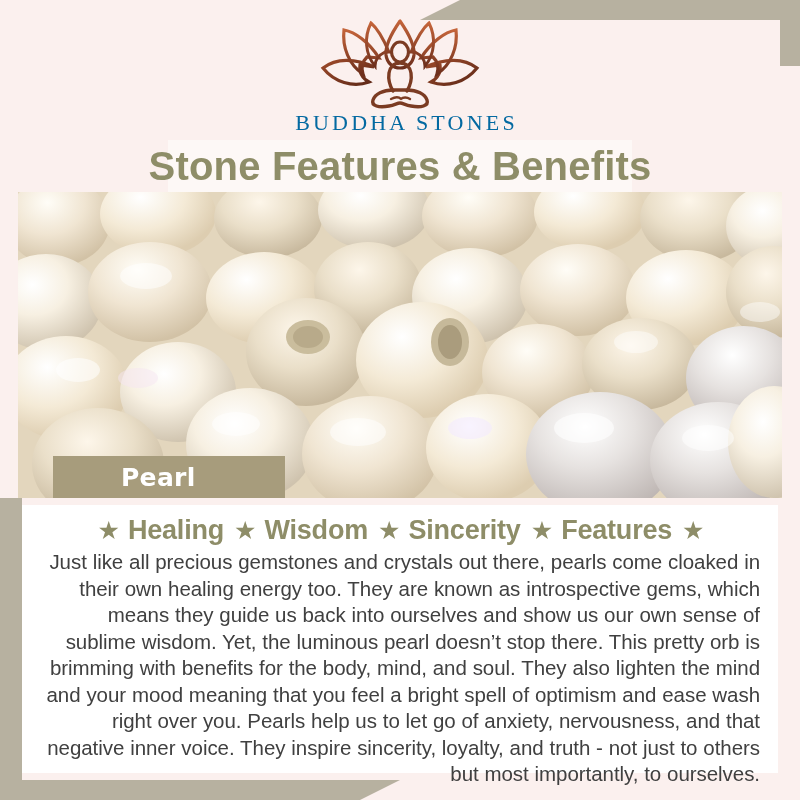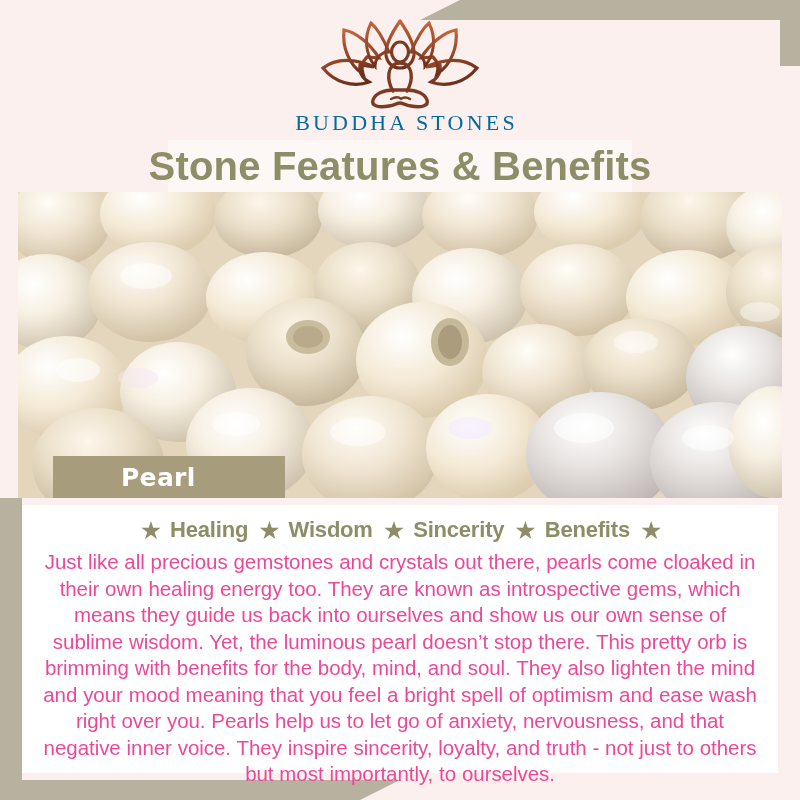--- a/index.html
+++ b/index.html
@@ -177,32 +177,32 @@
   }
   .benefit-star {
     color: #8e8d68;
     font-size: 25px;
     line-height: 1;
     margin: 0 8px 0 10px;
     display: inline-block;
   }
   .benefit-label {
     color: #8e8d68;
-    font-size: 22px;
+    font-size: 27px;
     font-weight: bold;
     font-family: "Liberation Sans Narrow", "Liberation Sans", sans-serif;
     letter-spacing: -0.2px;
   }
 
   .body-text {
     font-family: "Liberation Sans Narrow", "Liberation Sans", sans-serif;
     font-size: 20.5px;
     line-height: 26.5px;
-    color: #ec4899;
-    text-align: center;
+    color: #404040;
+    text-align: right;
     padding: 0 4px;
     letter-spacing: -0.05px;
     word-spacing: 0.2px;
   }
 </style>
 </head>
 <body>
 
 <div id="poster">
 
@@ -358,21 +358,21 @@
       <span class="benefit">
         <span class="benefit-star">★</span>
         <span class="benefit-label">Wisdom</span>
       </span>
       <span class="benefit">
         <span class="benefit-star">★</span>
         <span class="benefit-label">Sincerity</span>
       </span>
       <span class="benefit">
         <span class="benefit-star">★</span>
-        <span class="benefit-label">Benefits</span>
+        <span class="benefit-label">Features</span>
       </span>
       <span class="benefit">
         <span class="benefit-star">★</span>
       </span>
     </div>
 
     <div class="body-text">Just like all precious gemstones and crystals out there, pearls come cloaked in their own healing energy too. They are known as introspective gems, which means they guide us back into ourselves and show us our own sense of sublime wisdom. Yet, the luminous pearl doesn’t stop there. This pretty orb is brimming with benefits for the body, mind, and soul. They also lighten the mind and your mood meaning that you feel a bright spell of optimism and ease wash right over you. Pearls help us to let go of anxiety, nervousness, and that negative inner voice. They inspire sincerity, loyalty, and truth - not just to others but most importantly, to ourselves.</div>
   </div>
 
 </div>

